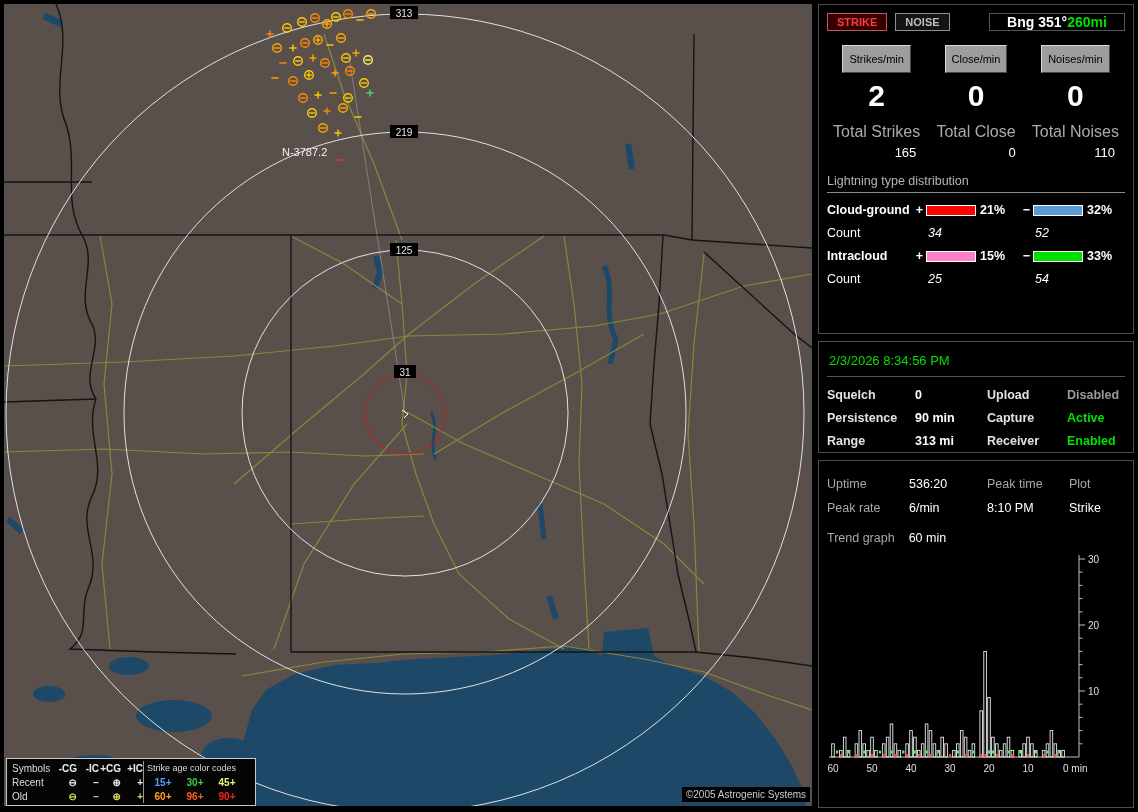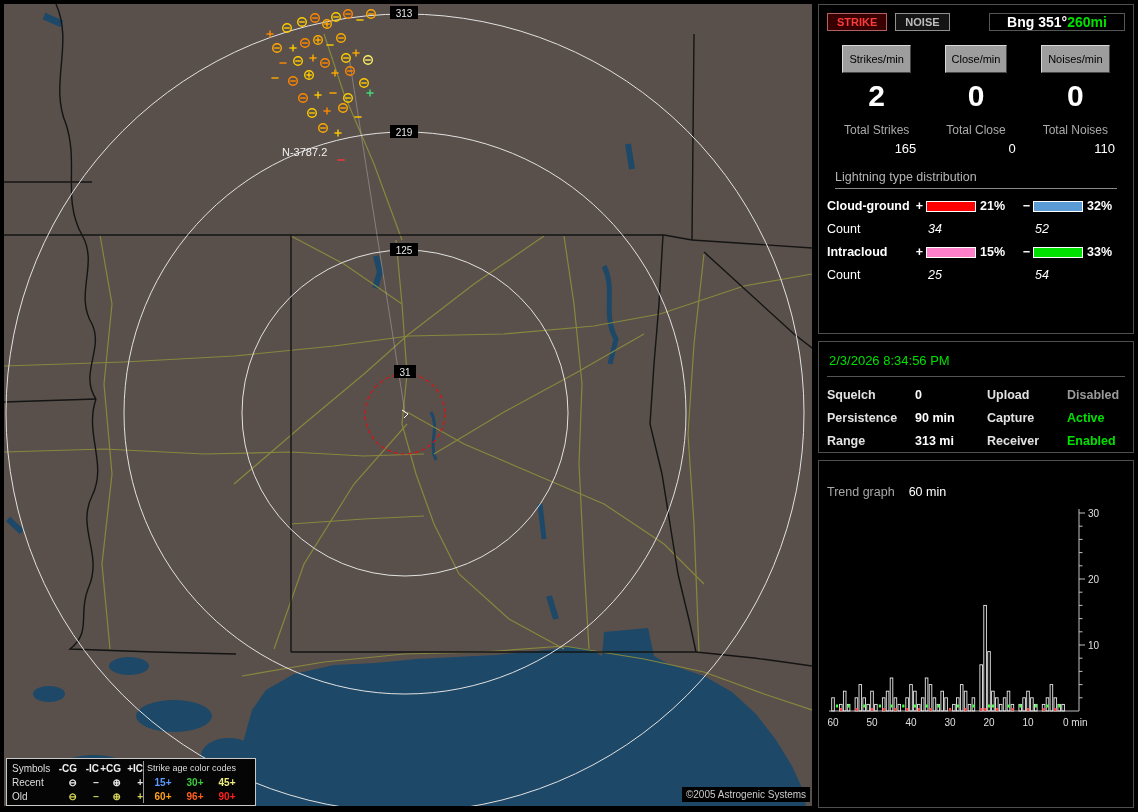--- a/index.html
+++ b/index.html
@@ -39,25 +39,25 @@
        min-width:136px;border:1px solid #565656;background:#000;padding:0 8px;
        font-size:14px;font-weight:bold;}
   .green{color:#00e100;}
 
   .rate-grid{display:grid;grid-template-columns:repeat(3,1fr);margin-top:14px;}
   .rate-col{text-align:center;}
   .hdr-btn{font-family:"Liberation Sans",sans-serif;font-size:11px;color:#000;
            background:#9d9d9d;border:1px solid;border-color:#d9d9d9 #474747 #474747 #d9d9d9;
            padding:7px 6px;cursor:pointer;white-space:nowrap;}
   .big{font-size:30px;font-weight:bold;color:#fff;margin:6px 0 10px;}
-  .tlabel{font-size:12px;color:#ababab;margin-bottom:4px;white-space:nowrap;}
+  .tlabel{font-size:16px;color:#ababab;margin-bottom:4px;white-space:nowrap;}
   .tvalue{font-size:13px;color:#fff;text-align:right;padding-right:10px;}
 
   .dist-title{font-size:12.5px;color:#b5b5b5;border-bottom:1px solid #8a8a8a;
-              padding-bottom:4px;margin:14px 8px 10px;}
+              padding-bottom:4px;margin:14px 0 10px;}
   .dist-grid{display:grid;grid-template-columns:86px 13px 52px 42px 13px 52px 38px;
              align-items:center;row-gap:9px;font-size:12.5px;}
   .dist-label{font-weight:bold;color:#fff;}
   .sign{font-weight:bold;text-align:center;}
   .bar{height:11px;border:1px solid #fff;width:50px;}
   .pct{font-weight:bold;padding-left:2px;}
   .cnt{padding-left:2px;color:#fff;font-style:italic;}
 
   .datetime{font-size:13px;font-weight:normal;color:#00e100;border-bottom:1px solid #555;
             padding:3px 2px 8px;}
@@ -370,20 +370,31 @@
         <span class="green">Active</span>
 
         <span class="lbl">Range</span>
         <span class="val">313 mi</span>
         <span class="lbl">Receiver</span>
         <span class="green">Enabled</span>
       </div>
     </div>
 
     <div class="box" id="box-bot">
+      <div class="stats-grid">
+        <span class="glbl">Uptime</span>
+        <span class="val">536:20</span>
+        <span class="glbl">Peak time</span>
+        <span class="glbl">Plot</span>
+
+        <span class="glbl">Peak rate</span>
+        <span class="val">6/min</span>
+        <span class="val">8:10 PM</span>
+        <span class="val">Strike</span>
+      </div>
 
       <div class="trend-row">
         <span class="glbl">Trend graph</span>
         <span class="val">60 min</span>
       </div>
 
       <svg id="trend-svg" width="298" height="236" viewBox="0 0 298 236">
           <line x1="252" y1="4" x2="252" y2="206" stroke="#c0c0c0" stroke-width="1"></line>
           <line x1="2" y1="206" x2="252" y2="206" stroke="#c0c0c0" stroke-width="1"></line>
           <line x1="252" y1="192.8" x2="255.5" y2="192.8" stroke="#c0c0c0" stroke-width="1"></line>

